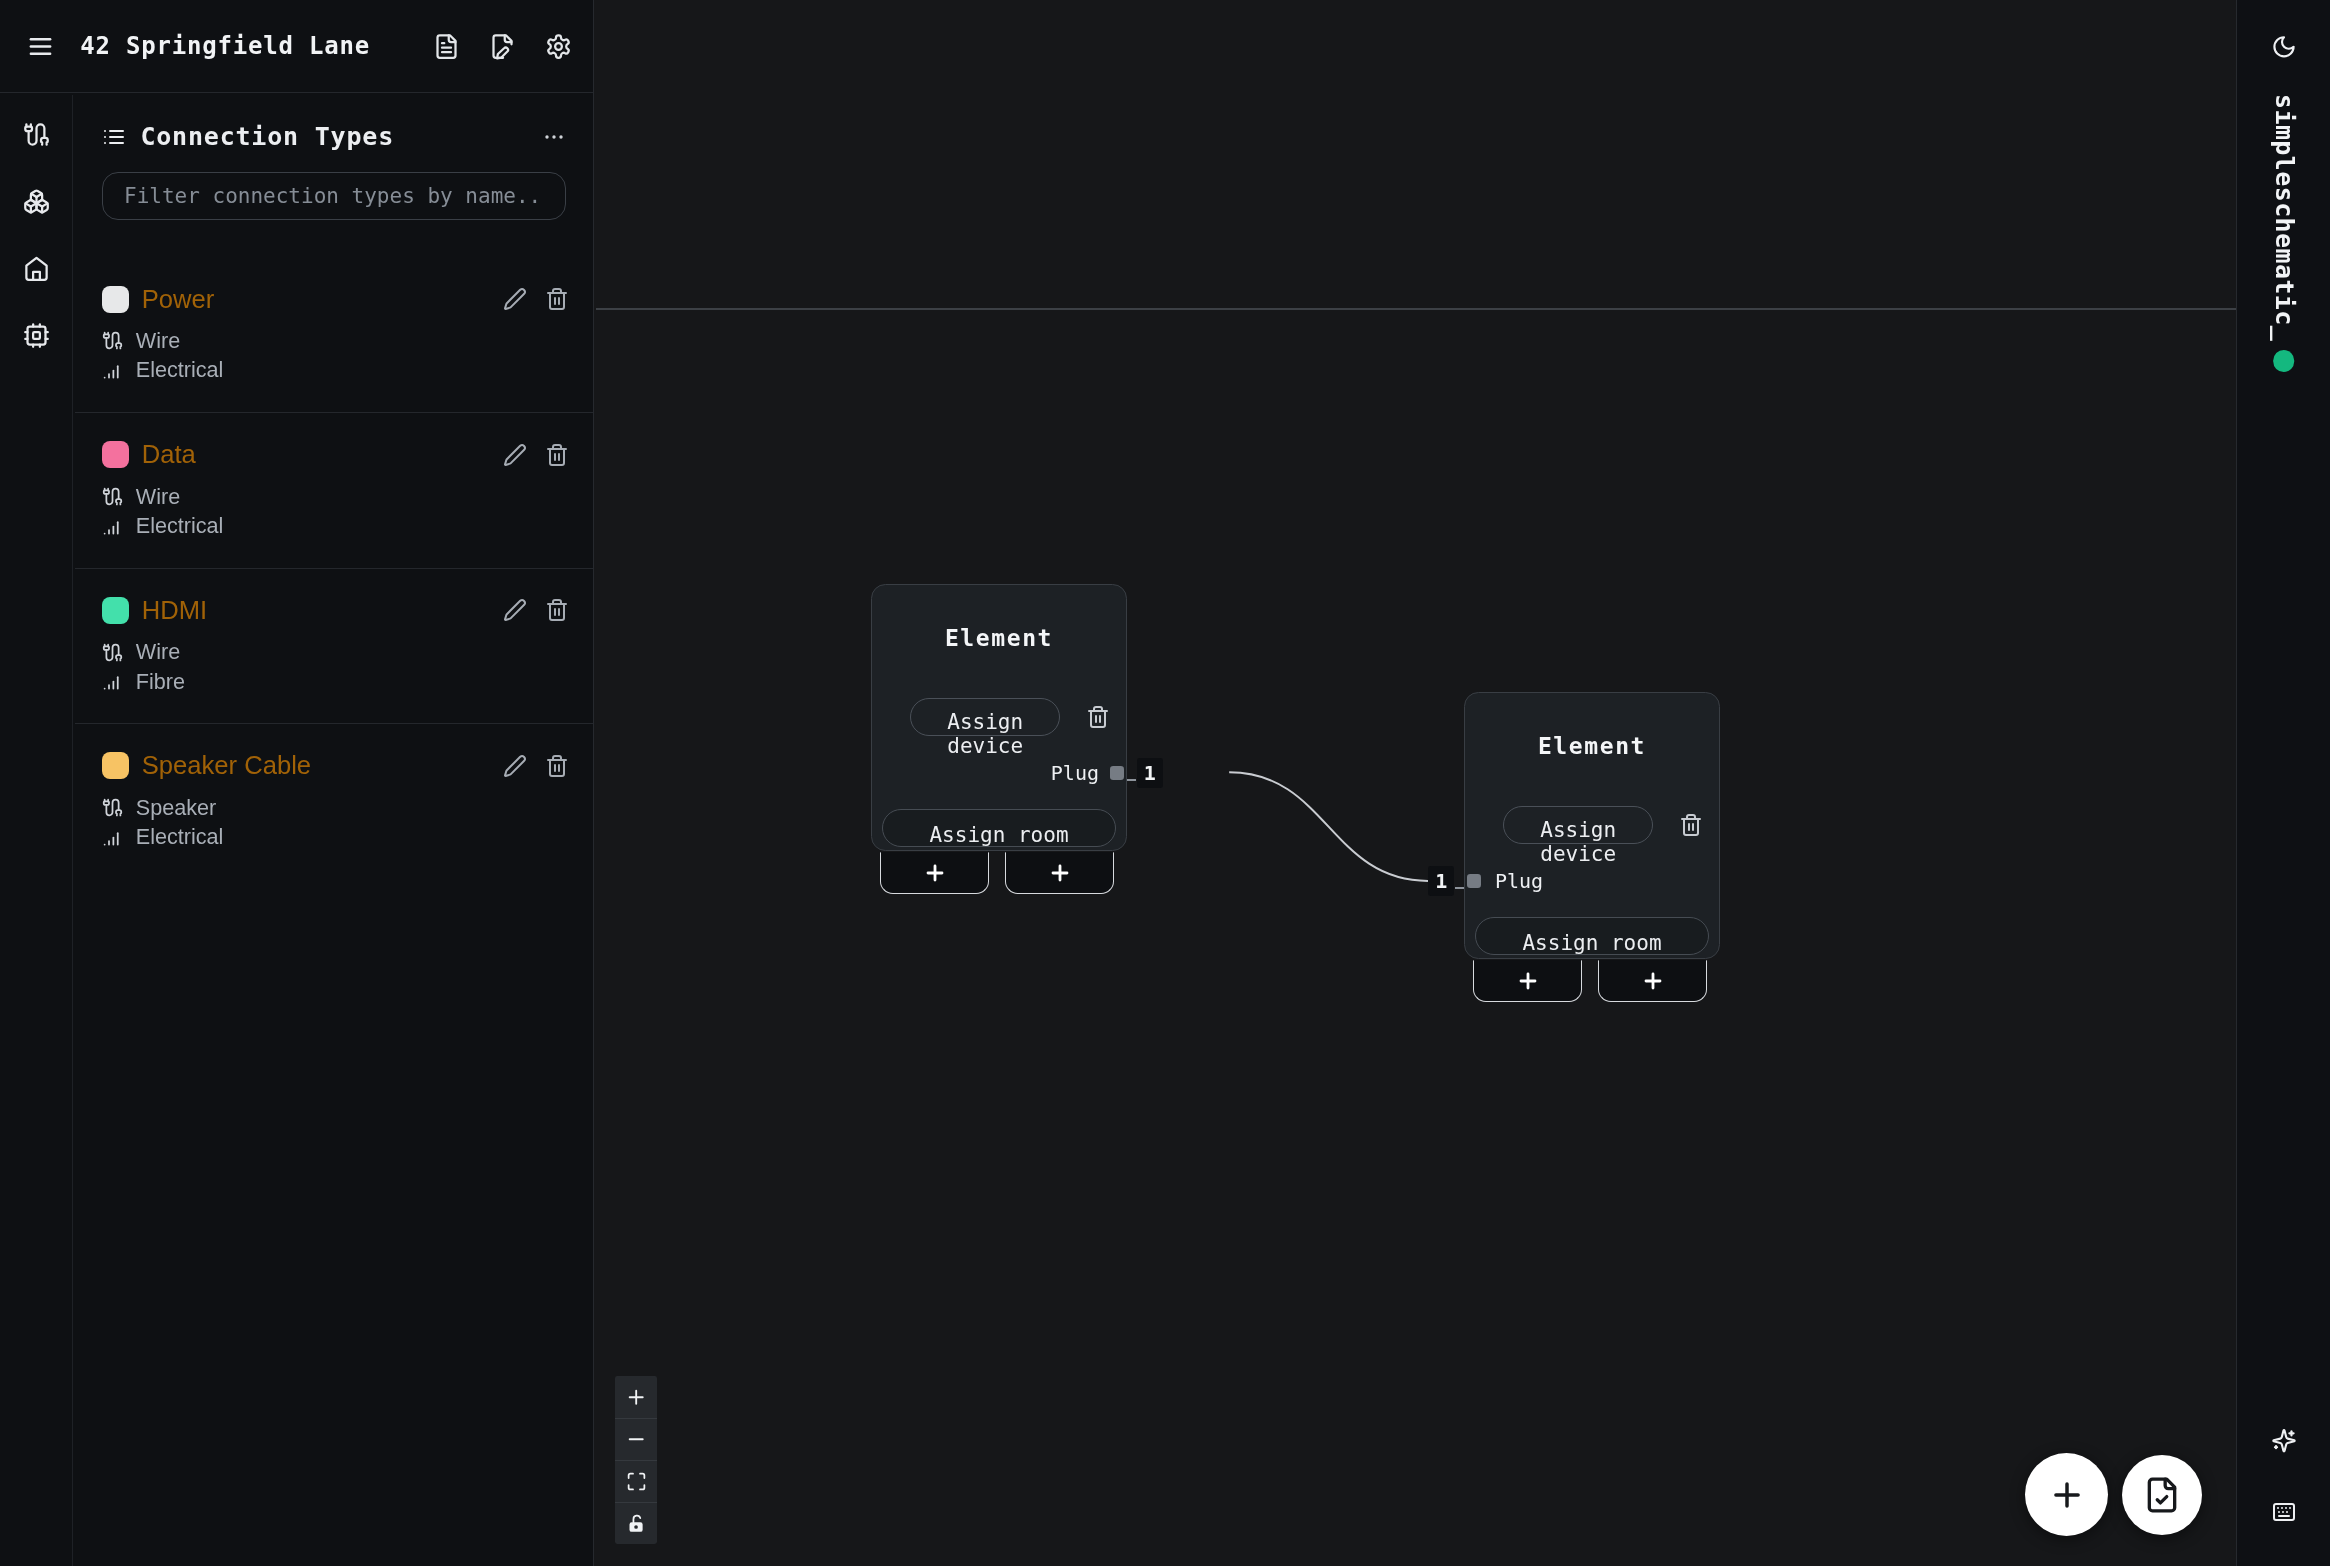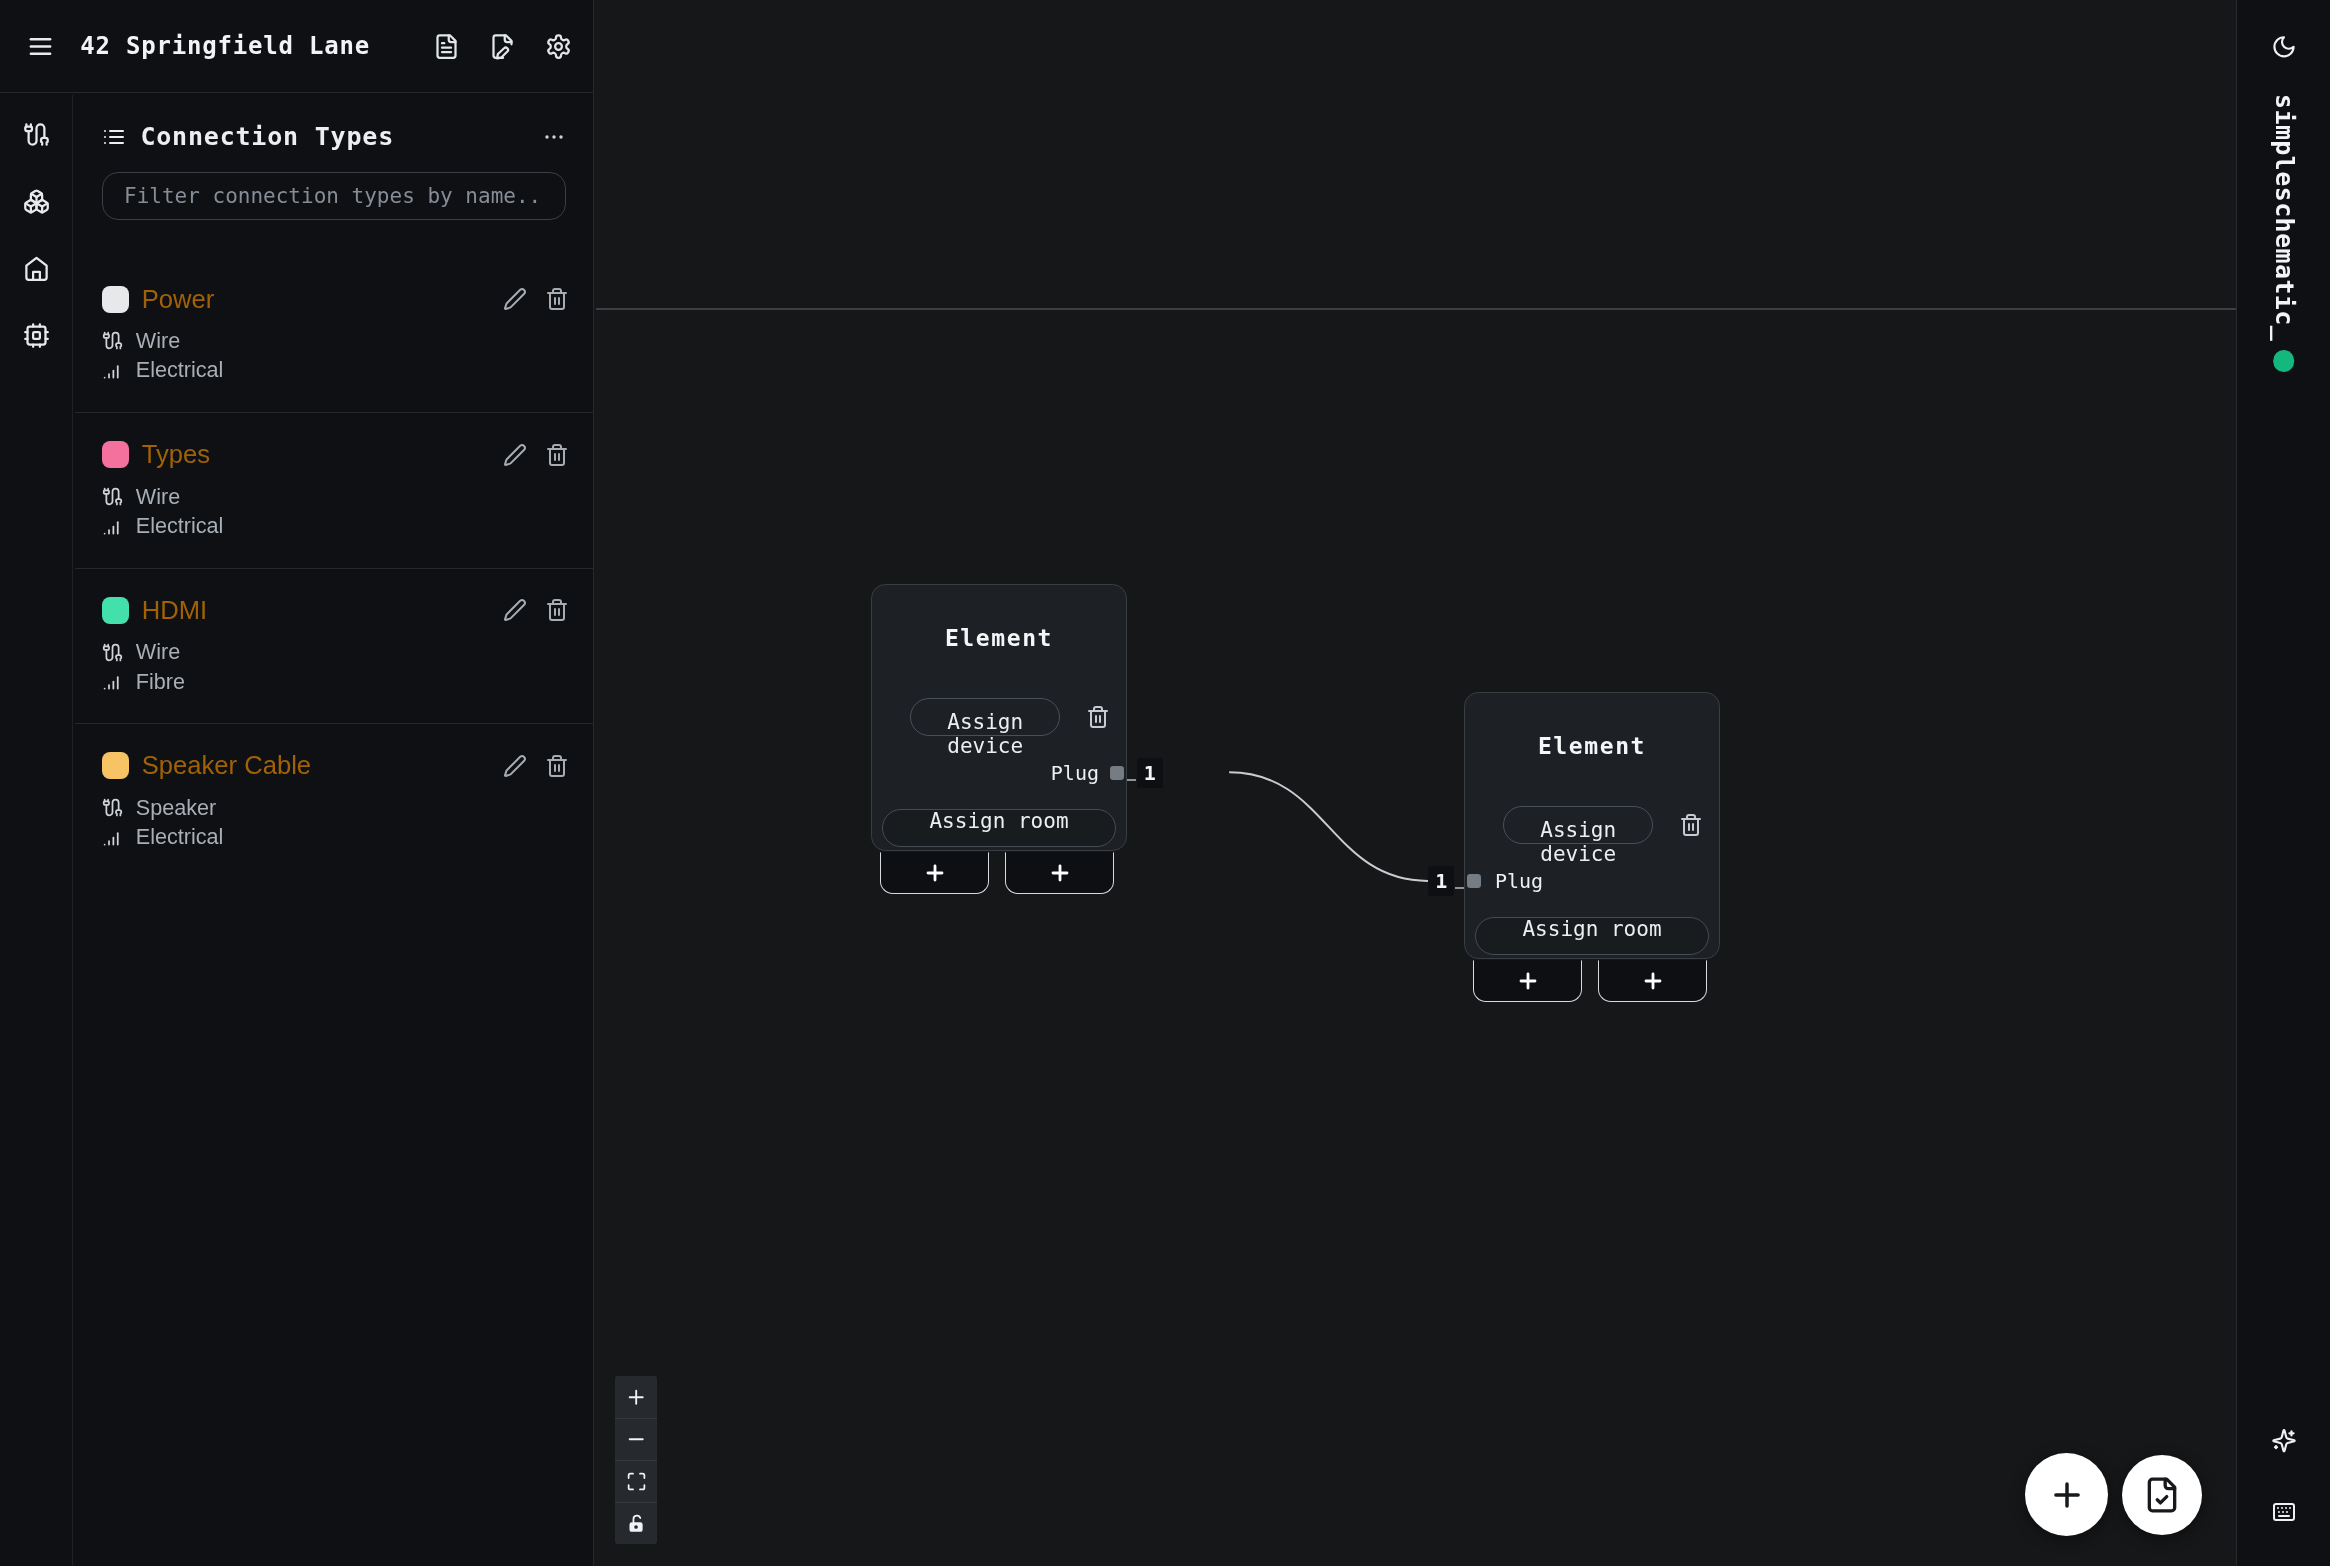--- a/index.html
+++ b/index.html
@@ -119,21 +119,21 @@
   .port-num {
     position: absolute; top: 173px; height: 30px; line-height: 30px; padding: 0 7.2px;
     background: #0d0f12; border-radius: 2.4px; font-size: 20px; font-weight: 700; color: #f2f4f6;
   }
   .port-num.p-right { right: -37px; } .port-num.p-left { left: -37px; }
 
   .room-select {
     position: absolute; top: 224px; left: 9.6px; right: 9.6px; height: 38px;
     border: 1.6px solid #464c53; border-radius: 19px; background: rgba(12,14,17,0.25);
     display: flex; align-items: center; gap: 12.8px; padding: 0 19px;
-    font-size: 21px; font-weight: 500; color: #eceef1; text-align: left; justify-content: flex-end;
+    font-size: 21px; font-weight: 500; color: #eceef1; text-align: left;
   }
   .room-select .chev { margin-left: auto; color: #c6cbd1; }
 
   .tab-plus {
     position: absolute; top: 267px; width: 109px; height: 42px;
     background: #0d0f12; border: 1.6px solid #d7dade; border-top-color: transparent;
     border-radius: 0 0 12.8px 12.8px; color: #ffffff;
     display: flex; align-items: center; justify-content: center;
   }
   .tab-plus.t-left { left: 8px; } .tab-plus.t-right { right: 12px; }
@@ -424,21 +424,21 @@
                   <use href="#i-signal"></use>
                 </svg>
               <span>Electrical</span>
             </div>
           </div>
         </div>
 
         <div class="ct-item">
           <div class="ct-head">
             <div class="swatch" style="background-color: rgb(244, 113, 158);"></div>
-            <div class="ct-name">Types</div>
+            <div class="ct-name">Data</div>
             <div class="ct-actions">
               <button class="icon-btn">
                   <svg class="ic i30" viewBox="0 0 30 30" width="24" height="24">
                     <use href="#i-pencil"></use>
                   </svg>
                 </button>
               <button class="icon-btn">
                   <svg class="ic i30" viewBox="0 0 30 30" width="24" height="24">
                     <use href="#i-trash"></use>
                   </svg>

